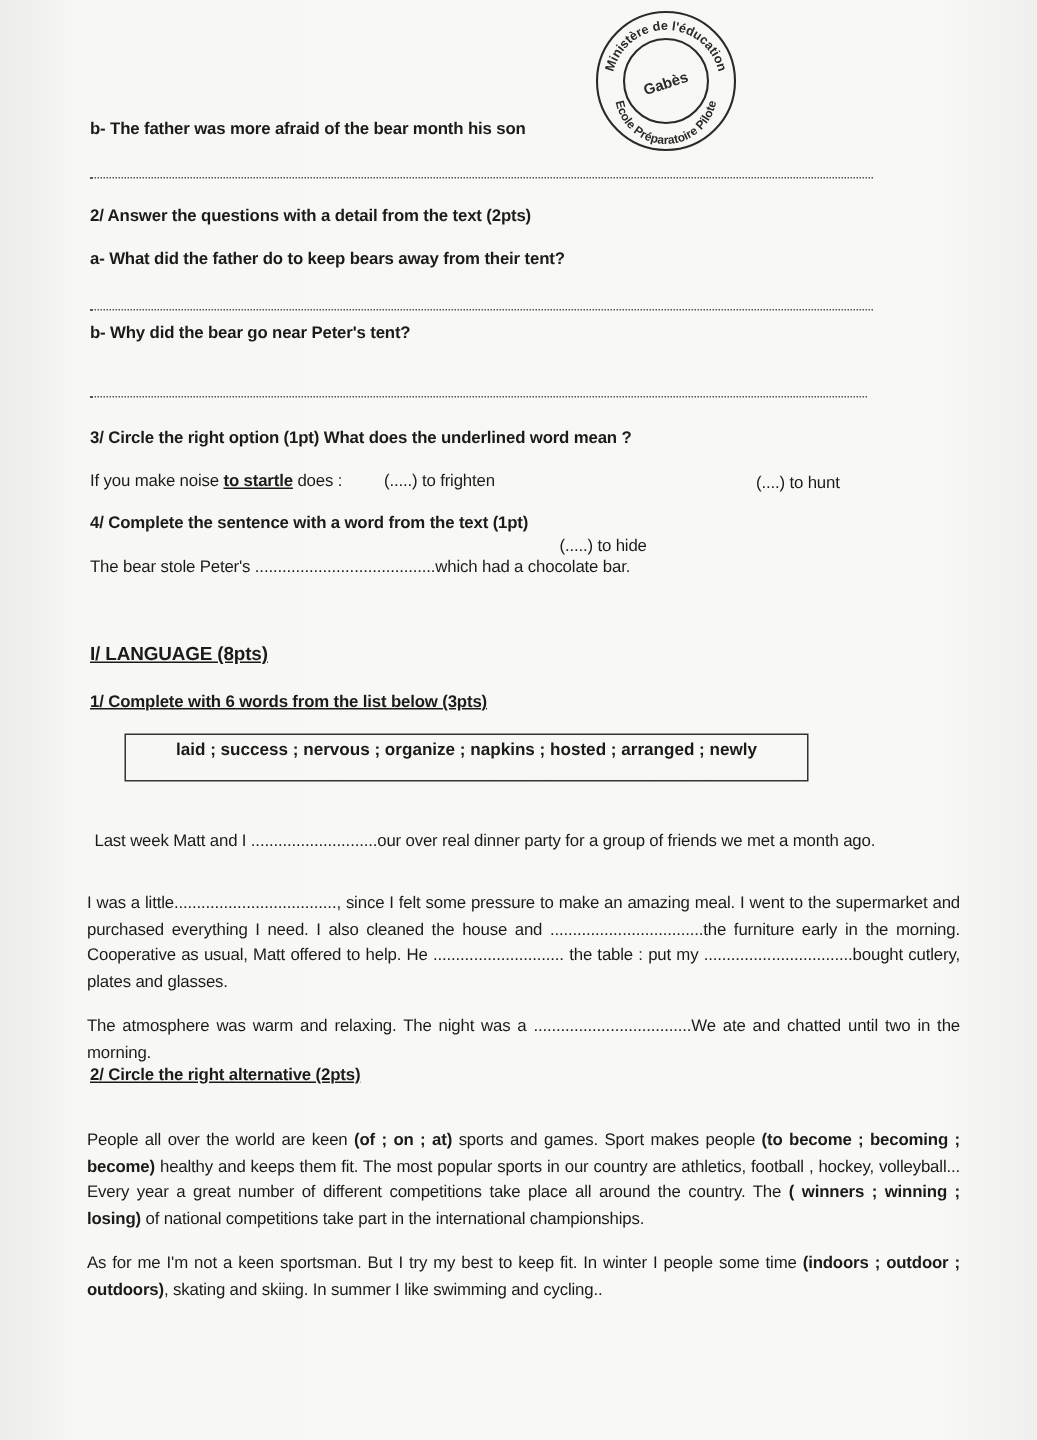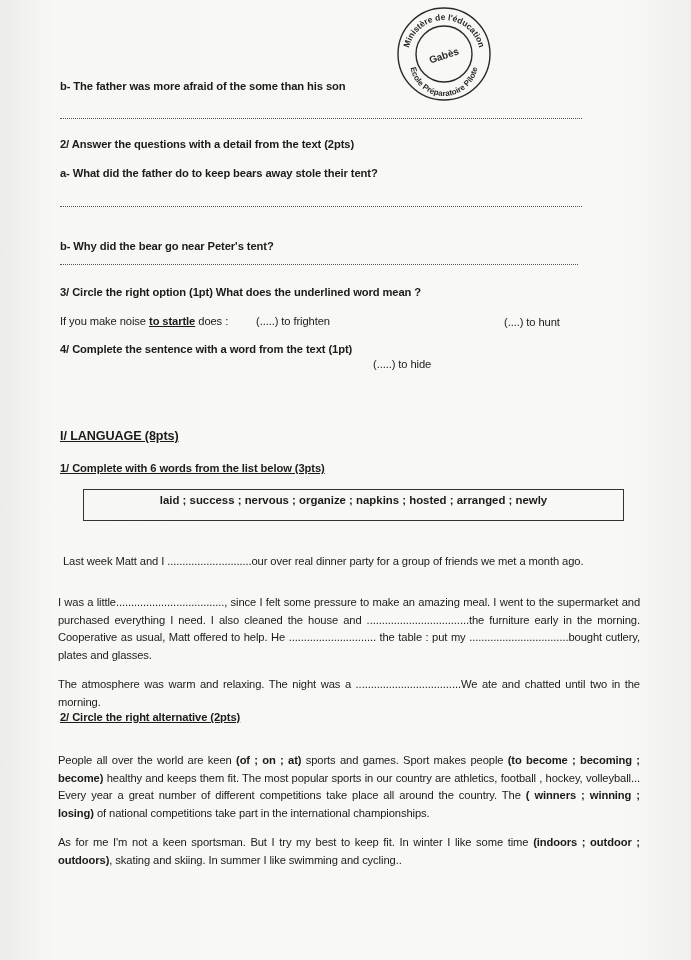--- a/index.html
+++ b/index.html
@@ -23,21 +23,21 @@
   }
   .para {
     position: absolute; font-size: 11.2px; line-height: 17.5px;
     text-align: justify; letter-spacing: -0.1px; margin-top: 12px;
   }
   .para.last-left { text-align-last: left; }
   .stamp {
     position: absolute; left: 394px; top: 4px; width: 100px; height: 100px;
   }
   .wordbox {
-    position: absolute; left: 83px; top: 489px; width: 541px; height: 32px;
+    position: absolute; left: 83px; top: 489px; width: 456px; height: 32px;
     border: 1.3px solid #333; box-sizing: border-box;
     display: flex; justify-content: center; padding-top: 4px;
     font-size: 11.4px; font-weight: bold;
   }
 </style>
 </head>
 <body>
 
 <div class="page">
 
@@ -50,46 +50,47 @@
     <circle cx="50" cy="50" r="28" fill="none" stroke="#2a2a2a" stroke-width="1.4"></circle>
     <text font-size="8.5" fill="#2a2a2a" font-family="Liberation Sans, sans-serif" font-weight="bold">
       <textPath href="#arcTop" startOffset="50%" text-anchor="middle" id="stampTopTp">Ministère de l'éducation</textPath>
     </text>
     <text font-size="8" fill="#2a2a2a" font-family="Liberation Sans, sans-serif" font-weight="bold">
       <textPath href="#arcBot" startOffset="50%" text-anchor="middle" id="stampBotTp">Ecole Préparatoire Pilote</textPath>
     </text>
     <text id="stampCenter" x="50" y="55" font-size="10" text-anchor="middle" fill="#2a2a2a" font-family="Liberation Sans, sans-serif" font-weight="bold" transform="rotate(-18 50 52)">Gabès</text>
   </svg>
 
-  <div class="abs txt b" style="left:60px; top:80px;">b- The father was more afraid of the some than his son</div>
+  <div class="abs txt b" style="left:60px; top:80px;">b- The father was more afraid of the bear month his son</div>
   <div class="dots" style="left:60px; top:118px; width:522px;"></div>
 
   <div class="abs txt b" style="left:60px; top:138px;">2/ Answer the questions with a detail from the text (2pts)</div>
-  <div class="abs txt b" style="left:60px; top:167px;">a- What did the father do to keep bears away stole their tent?</div>
+  <div class="abs txt b" style="left:60px; top:167px;">a- What did the father do to keep bears away from their tent?</div>
   <div class="dots" style="left:60px; top:206px; width:522px;"></div>
 
-  <div class="abs txt b" style="left:60px; top:240px;">b- Why did the bear go near Peter's tent?</div>
+  <div class="abs txt b" style="left:60px; top:216px;">b- Why did the bear go near Peter's tent?</div>
   <div class="dots" style="left:60px; top:264px; width:518px;"></div>
 
   <div class="abs txt b" style="left:60px; top:286px;">3/ Circle the right option (1pt) What does the underlined word  mean ?</div>
   <div class="abs txt" style="left:60px; top:315px;">
     <span>If you make noise </span><span class="b u">to startle</span><span> does :</span>
   </div>
   <div class="abs txt" style="left:256px; top:315px;">(.....) to frighten</div>
   <div class="abs txt" style="left:373px; top:315px;margin-top:43px;">(.....) to hide</div>
   <div class="abs txt" style="left:504px; top:316px;">(....) to hunt</div>
 
   <div class="abs txt b" style="left:60px; top:343px;">4/ Complete the sentence with a word from the text (1pt)</div>
+  <div class="abs txt" style="left:60px; top:372px;">The bear stole Peter's ........................................which had a chocolate bar.</div>
 
   <div class="abs txt b u" style="left:60px; top:429px; font-size:12.6px;">I/ LANGUAGE (8pts)</div>
   <div class="abs txt b u" style="left:60px; top:462px;">1/ Complete with 6 words from the list below (3pts)</div>
   <div class="wordbox">
     <span>laid ; success ; nervous ; organize ; napkins ; hosted ; arranged ; newly</span>
   </div>
 
   <div class="abs txt" style="left:63px; top:555px;">Last week Matt and I ............................our over real dinner party for a group of friends we met a month ago.</div>
   <div class="para" style="left:58px; top:582px; width:582px;">I was a little...................................., since I felt some pressure to  make an amazing meal. I went to the supermarket and purchased everything I need. I also cleaned the house and ..................................the furniture early in the morning. Cooperative as usual, Matt offered to help. He ............................. the table : put my .................................bought cutlery, plates and glasses.</div>
   <div class="para last-left" style="left:58px; top:664px; width:582px;">The atmosphere was warm and relaxing. The night was a ...................................We ate and chatted until two in the morning.</div>
 
   <div class="abs txt b u" style="left:60px; top:711px;">2/ Circle the right alternative (2pts)</div>
   <div class="para" style="left:58px; top:740px; width:582px;" id="ex2p1"><span>People all over the world are keen </span><span style="font-weight: bold;">(of ; on ; at)</span><span> sports and games. Sport makes people </span><span style="font-weight: bold;">(to become ; becoming ; become)</span><span>  healthy and keeps them fit. The most popular sports in our country are athletics, football , hockey, volleyball... Every year a great number of different competitions take place all around the country. The </span><span style="font-weight: bold;">( winners ; winning ; losing)</span><span> of national competitions take part in the international championships.</span></div>
-  <div class="para" style="left:58px; top:822px; width:582px;" id="ex2p2"><span>As for me I'm not a keen sportsman. But I try my best to keep fit. In winter I like some time </span><span style="font-weight: bold;">(indoors ; outdoor ; outdoors)</span><span>, skating and skiing. In summer I like swimming and cycling..</span></div>
+  <div class="para" style="left:58px; top:822px; width:582px;" id="ex2p2"><span>As for me I'm not a keen sportsman. But I try my best to keep fit. In winter I people some time </span><span style="font-weight: bold;">(indoors ; outdoor ; outdoors)</span><span>, skating and skiing. In summer I like swimming and cycling..</span></div>
 </div>
 
 </body></html>

